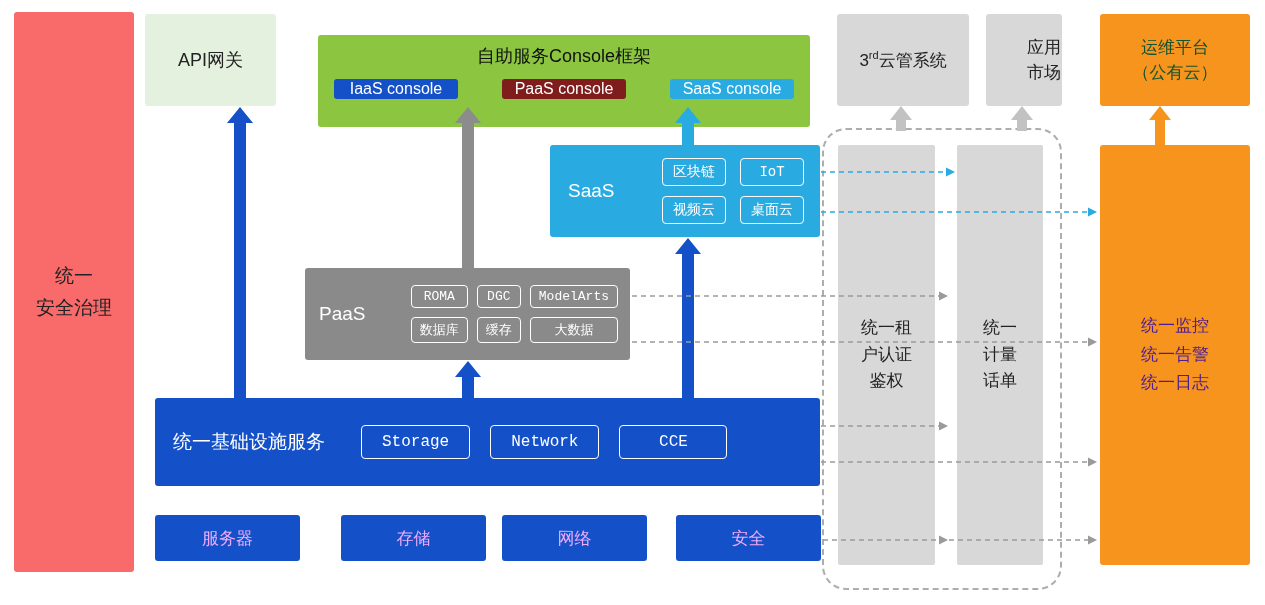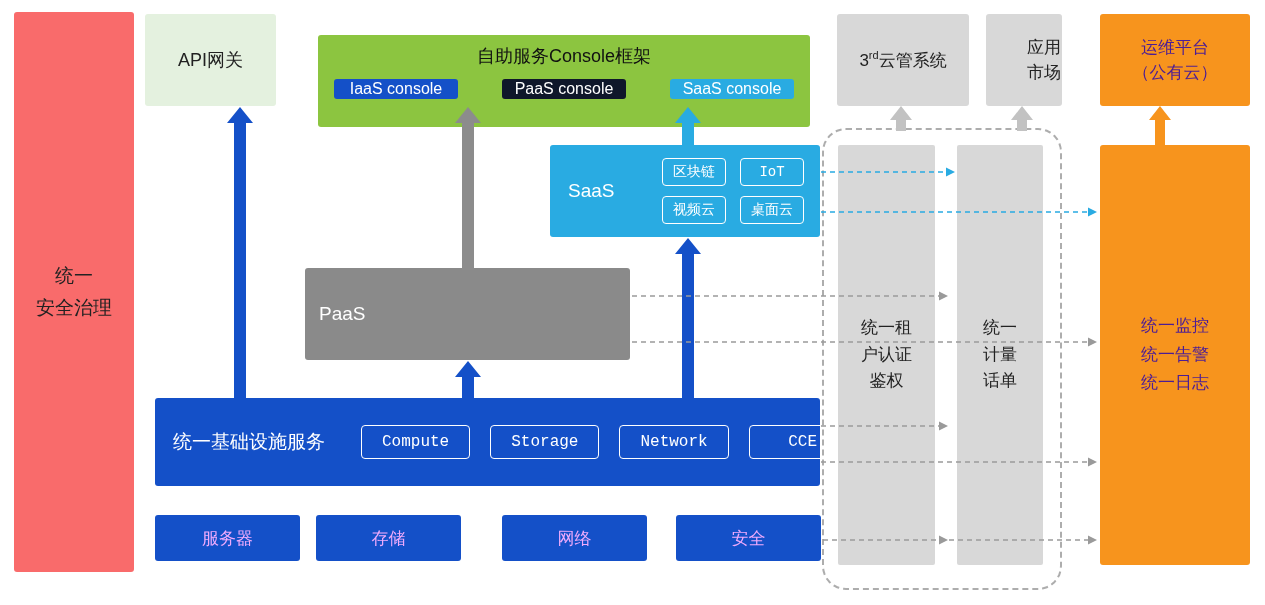--- a/index.html
+++ b/index.html
@@ -15,44 +15,44 @@
 
   .security{left:14px;top:12px;width:120px;height:560px;background:#F96B6B;font-size:19px;line-height:1.7;}
   .api{left:145px;top:14px;width:131px;height:92px;background:#E4F1DF;font-size:18px;}
 
   .console-frame{left:318px;top:20px;width:492px;height:92px;background:#8CC540;display:block;margin-top:15px;}
   .console-title{margin-top:9px;text-align:center;color:#111;font-size:18px;}
   .console-row{display:flex;justify-content:space-between;padding:0 16px;margin-top:11px;}
   .console-btn{height:20px;min-width:124px;display:flex;align-items:center;justify-content:center;
     color:#fff;font-size:16px;border-radius:3px;padding:0 10px;box-sizing:border-box;}
   .btn-iaas{background:#1450C8;}
-  .btn-paas{background:#0f172a;}
+  .btn-paas{background:#7f1d1d;}
   .btn-saas{background:#29ABE2;}
 
   .third{left:837px;top:14px;width:132px;height:92px;background:#D8D8D8;font-size:17px;}
   .third sup{font-size:11px;line-height:0;}
   .market{left:986px;top:14px;width:76px;height:92px;background:#D8D8D8;font-size:17px;line-height:1.5;padding-left:40px;}
-  .om{left:1100px;top:14px;width:150px;height:92px;background:#F7941D;color:#4c1d95;font-size:17px;line-height:1.5;}
+  .om{left:1100px;top:14px;width:150px;height:92px;background:#F7941D;color:#14532d;font-size:17px;line-height:1.5;}
 
   .saas-box{left:550px;top:145px;width:270px;height:92px;background:#29ABE2;justify-content:flex-start;padding:0 12px 0 18px;}
   .layer-label{color:#fff;font-size:19px;margin-right:18px;white-space:nowrap;}
   .chip-grid-2{display:grid;grid-template-columns:max-content max-content;gap:10px 14px;margin-left:auto;margin-right:4px;}
   .chip{border:1.5px solid #fff;border-radius:4px;color:#fff;font-size:14px;padding:4px 10px;
     display:flex;align-items:center;justify-content:center;white-space:nowrap;font-family:Liberation Mono, monospace;}
 
   .paas-box{left:305px;top:268px;width:325px;height:92px;background:#8A8A8A;justify-content:flex-start;padding:0 12px 0 14px;}
   .chip-grid-3{display:grid;grid-template-columns:max-content max-content max-content;gap:9px 9px;margin-left:auto;}
   .chip-sm{font-size:13px;padding:3px 8px;}
 
   .iaas-box{left:155px;top:398px;width:665px;height:88px;background:#1450C8;justify-content:flex-start;padding:0 14px 0 18px;gap:16px;}
   .iaas-chips{display:flex;gap:20px;margin-left:2px;}
   .chip-lg{font-size:16px;padding:7px 20px;min-width:66px;}
 
   .hw{top:515px;height:46px;width:145px;background:#1450C8;color:#f0abfc;font-size:17px;}
-  .hw1{left:155px;} .hw2{left:316px;} .hw3{left:502px;} .hw4{left:676px;}
+  .hw1{left:155px;} .hw2{left:341px;} .hw3{left:502px;} .hw4{left:676px;}
 
   .dashed-container{position:absolute;left:822px;top:128px;width:240px;height:462px;box-sizing:border-box;
     border:2px dashed #ADADAD;border-radius:24px;background:transparent;}
   .auth-bar{left:838px;top:145px;width:97px;height:420px;background:#D8D8D8;font-size:17px;line-height:1.55;border-radius:2px;}
   .meter-bar{left:957px;top:145px;width:86px;height:420px;background:#D8D8D8;font-size:17px;line-height:1.55;border-radius:2px;}
   .monitor{left:1100px;top:145px;width:150px;height:420px;background:#F7941D;color:#4c1d95;font-size:17px;line-height:1.7;}
 
   .arrows{position:absolute;left:0;top:0;width:1265px;height:605px;pointer-events:none;}
 </style>
 </head>
@@ -89,26 +89,33 @@
     <div class="chip-grid-2">
       <span class="chip">区块链</span>
       <span class="chip">IoT</span>
       <span class="chip">视频云</span>
       <span class="chip">桌面云</span>
     </div>
   </div>
 
   <div class="box paas-box">
     <span class="layer-label">PaaS</span>
+    <div class="chip-grid-3">
+      <span class="chip chip-sm">ROMA</span>
+      <span class="chip chip-sm">DGC</span>
+      <span class="chip chip-sm">ModelArts</span>
+      <span class="chip chip-sm">数据库</span>
+      <span class="chip chip-sm">缓存</span>
+      <span class="chip chip-sm">大数据</span>
+    </div>
   </div>
 
   <div class="box iaas-box">
     <span class="layer-label">统一基础设施服务</span>
     <div class="iaas-chips">
-      <span class="chip chip-lg">Compute</span>
       <span class="chip chip-lg">Storage</span>
       <span class="chip chip-lg">Network</span>
       <span class="chip chip-lg">CCE</span>
     </div>
   </div>
 
   <div class="box hw hw1">服务器</div>
   <div class="box hw hw2">存储</div>
   <div class="box hw hw3">网络</div>
   <div class="box hw hw4">安全</div>

